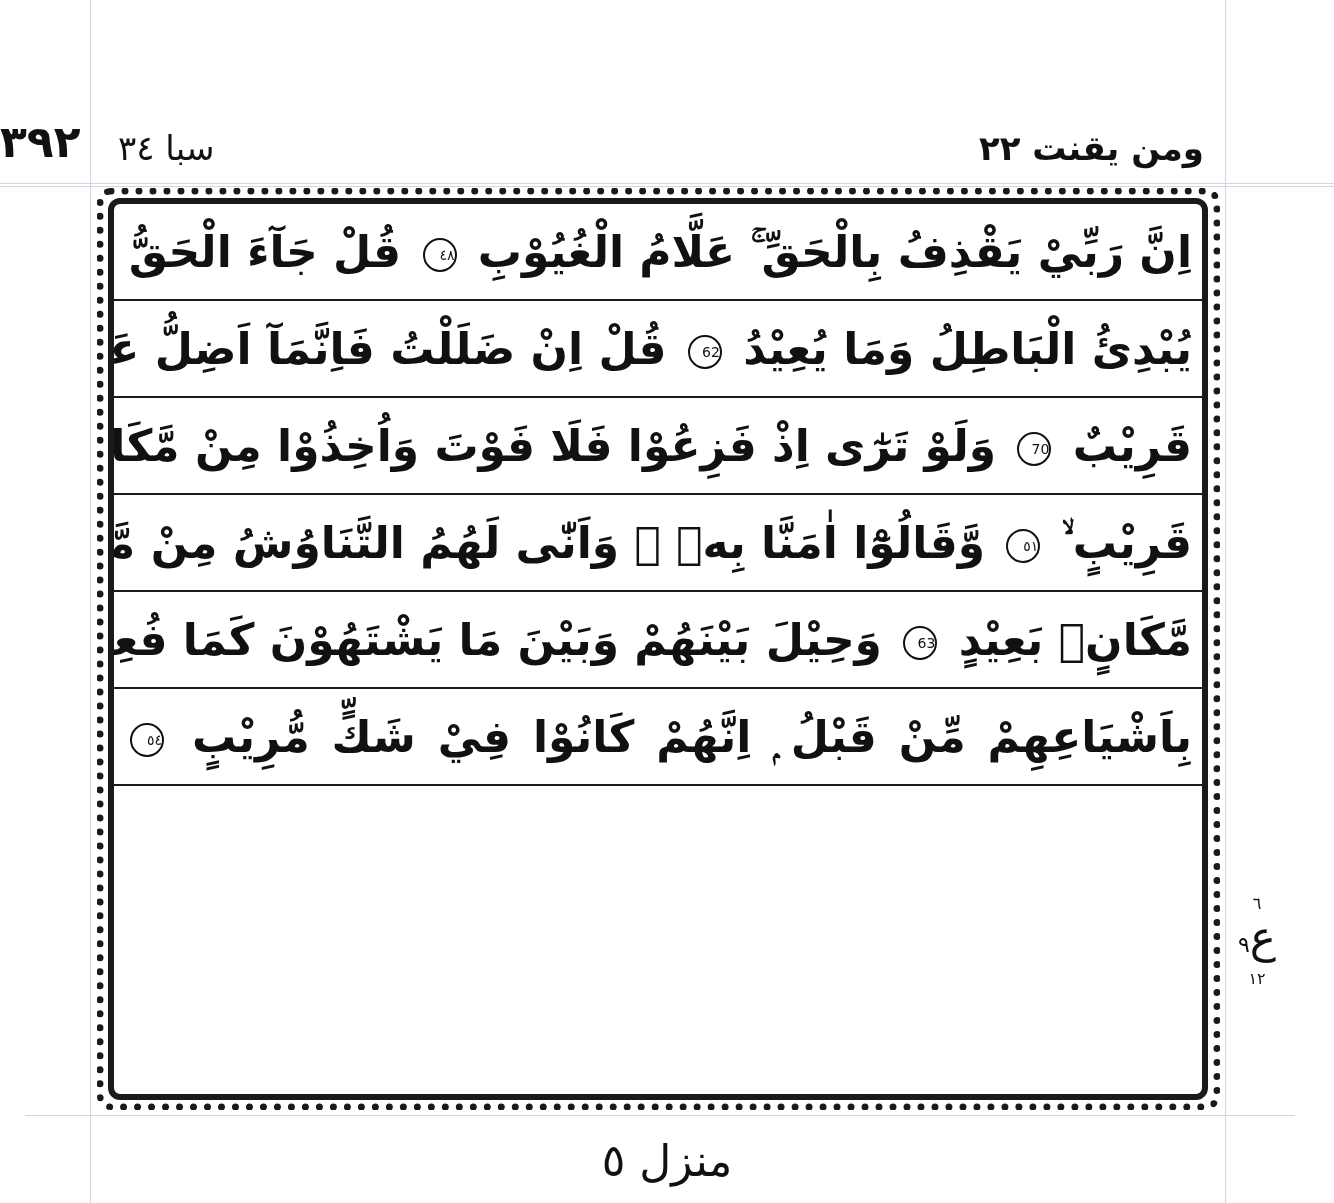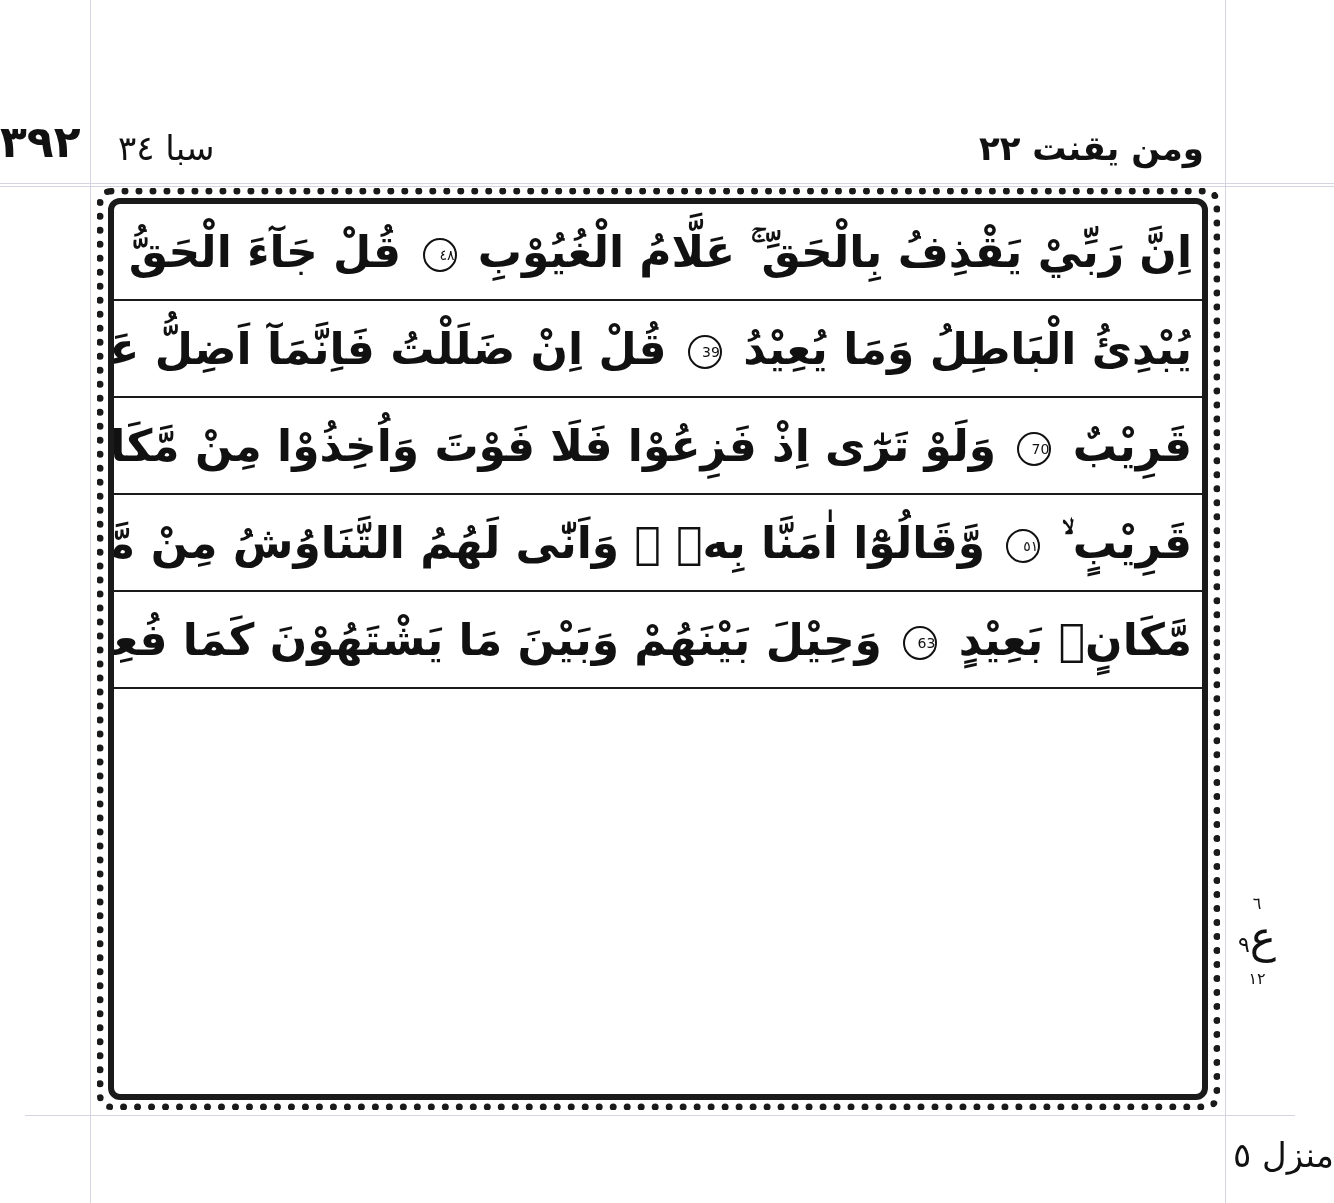--- a/index.html
+++ b/index.html
@@ -28,22 +28,22 @@
   .ayah { display:inline-block; width:30px; height:30px; border:2px solid #111; border-radius:50%;
           font-size:14px; line-height:30px; text-align:left; vertical-align:middle;
           font-weight:normal; margin:0 6px; }
 
   .ruku { position:absolute; left:1232px; top:895px; width:50px; text-align:center;
           font-family:"DejaVu Sans", sans-serif; color:#111; }
   .ruku .top { font-size:16px; line-height:18px; }
   .ruku .mid { font-size:44px; line-height:48px; font-weight:normal; }
   .ruku .bot { font-size:16px; line-height:20px; }
 
-  .footer { position:absolute; top:1135px; left:0; width:1334px; 
-            font-size:34px; direction:rtl; font-family:"DejaVu Sans", sans-serif; }
+  .footer { position:absolute; top:1135px; left:0; width:1334px; text-align:center;
+            font-size:44px; direction:rtl; font-family:"DejaVu Sans", sans-serif; }
 </style>
 </head>
 <body>
 
 <div class="guide-v" style="left:90px;height:1203px;"></div>
 <div class="guide-v" style="left:1225px;height:1203px;"></div>
 <div class="guide-h" style="left:0;top:183px;width:1334px;"></div>
 <div class="guide-h" style="left:0;top:186px;width:1334px;"></div>
 <div class="guide-h" style="left:25px;top:1115px;width:1270px;"></div>
 
@@ -57,21 +57,21 @@
     <div class="row">
       <span class="text">
         <span>اِنَّ رَبِّيْ يَقْذِفُ بِالْحَقِّ ۚ عَلَّامُ الْغُيُوْبِ</span>
         <span class="ayah">٤٨</span>
         <span>قُلْ جَآءَ الْحَقُّ وَمَا</span>
       </span>
     </div>
     <div class="row">
       <span class="text">
         <span>يُبْدِئُ الْبَاطِلُ وَمَا يُعِيْدُ</span>
-        <span class="ayah">39</span>
+        <span class="ayah">62</span>
         <span>قُلْ اِنْ ضَلَلْتُ فَاِنَّمَآ اَضِلُّ عَلٰى</span>
       </span>
     </div>
     <div class="row">
       <span class="text">
         <span>قَرِيْبٌ</span>
         <span class="ayah">70</span>
         <span>وَلَوْ تَرٰٓى اِذْ فَزِعُوْا فَلَا فَوْتَ وَاُخِذُوْا مِنْ مَّكَانٍ</span>
       </span>
     </div>
@@ -82,20 +82,26 @@
         <span>وَّقَالُوْٓا اٰمَنَّا بِهٖ ۚ وَاَنّٰى لَهُمُ التَّنَاوُشُ مِنْ مَّكَانٍۢ</span>
       </span>
     </div>
     <div class="row">
       <span class="text">
         <span>مَّكَانٍۢ بَعِيْدٍ</span>
         <span class="ayah">63</span>
         <span>وَحِيْلَ بَيْنَهُمْ وَبَيْنَ مَا يَشْتَهُوْنَ كَمَا فُعِلَ</span>
       </span>
     </div>
+    <div class="row">
+      <span class="text">
+        <span>بِاَشْيَاعِهِمْ مِّنْ قَبْلُ ۭ اِنَّهُمْ كَانُوْا فِيْ شَكٍّ مُّرِيْبٍ</span>
+        <span class="ayah">٥٤</span>
+      </span>
+    </div>
   </div>
 </div>
 
 <div class="ruku">
   <div class="top">٦</div>
   <div class="mid">
     <span>ع</span><span style="font-size:22px;">٩</span>
   </div>
   <div class="bot">١٢</div>
 </div>

